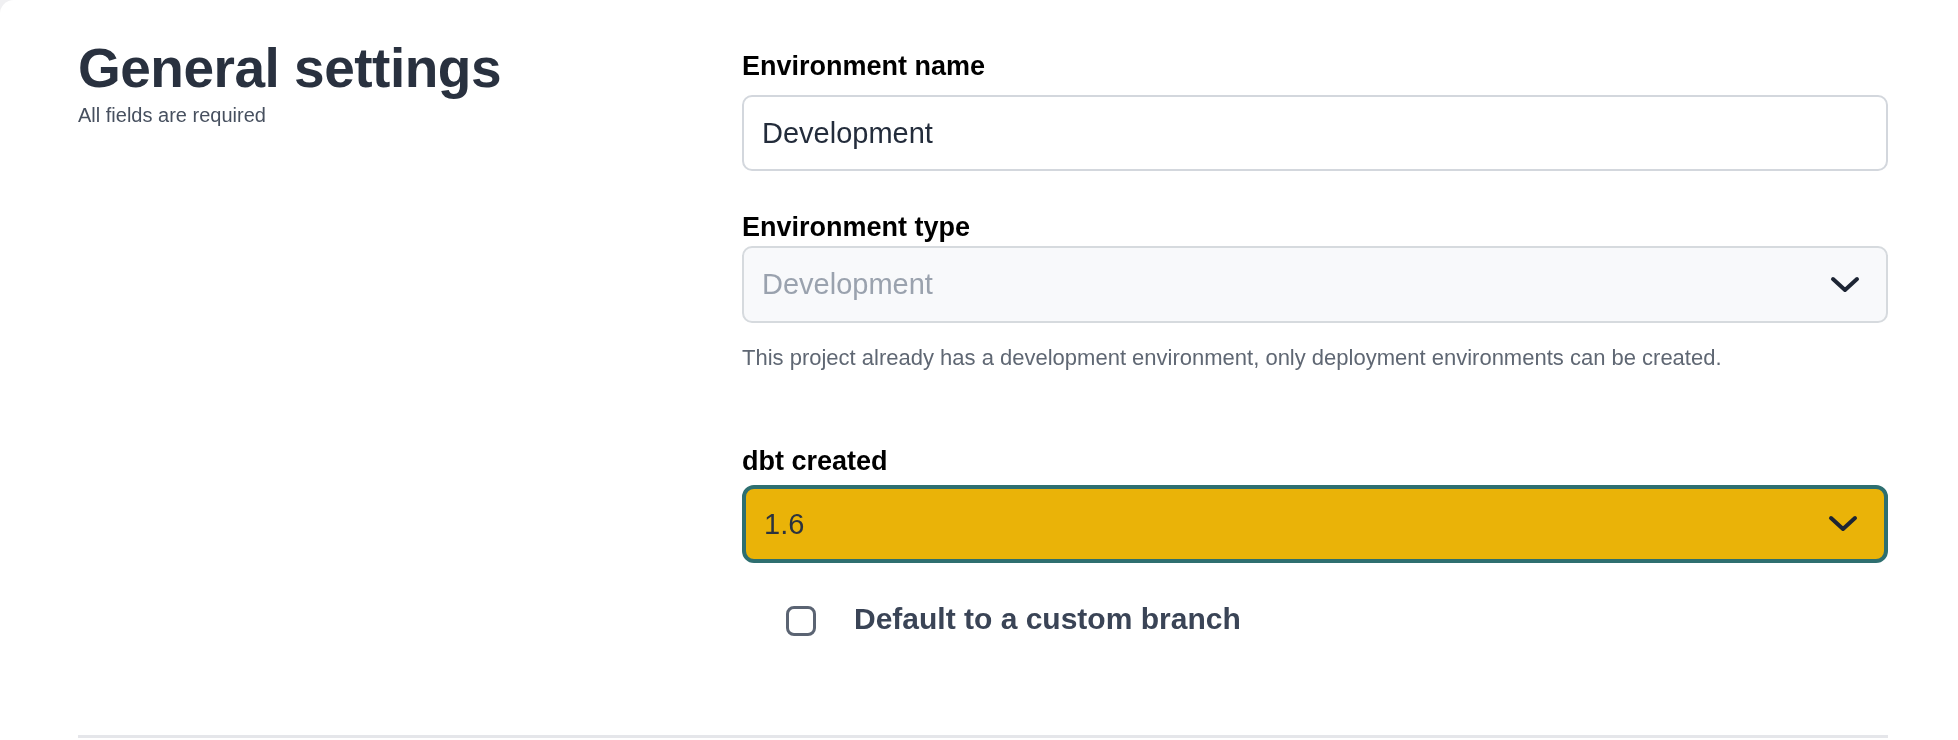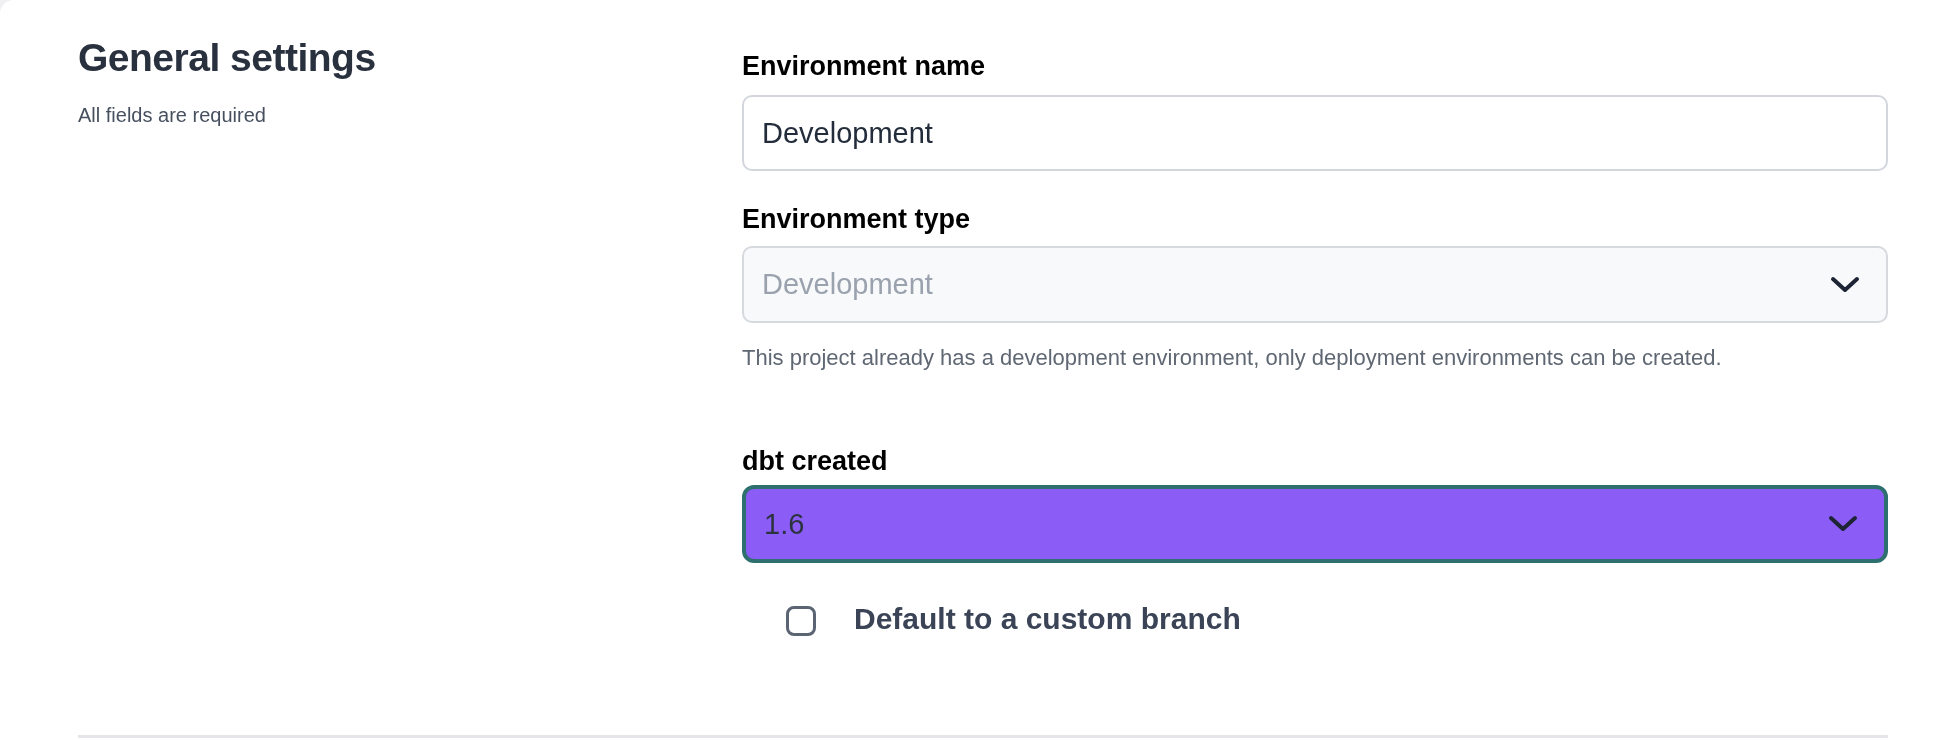--- a/index.html
+++ b/index.html
@@ -18,34 +18,34 @@
     background: #f0f0f2;
     z-index: 0;
   }
   .corner-artifact::after {
     content: ""; position: absolute; inset: 0;
     background: #ffffff; border-top-left-radius: 14px;
   }
 
   .page-heading {
     position: absolute; left: 78px; top: 36px;
-    font-size: 39px; font-weight: 700; color: #29313f;
+    font-size: 55px; font-weight: 700; color: #29313f;
     letter-spacing: -0.5px;
   }
   .page-subheading {
     position: absolute; left: 78px; top: 104px;
     font-size: 20px; font-weight: 400; color: #47505f;
   }
 
   .field-label {
     position: absolute; left: 742px;
     font-size: 27px; font-weight: 700; color: #000000;
   }
   .lbl-env-name   { top: 51px; }
-  .lbl-env-type   { top: 204px; }
+  .lbl-env-type   { top: 212px; }
   .lbl-dbt-version{ top: 446px; }
 
   .text-input {
     position: absolute; left: 742px; width: 1146px;
     border: 2px solid #d3d7dd; border-radius: 10px;
     background: #ffffff;
     font-family: "Liberation Sans", sans-serif;
     font-size: 29px; color: #232c3b;
     padding: 0 0 0 18px;
     outline: none;
@@ -62,21 +62,21 @@
   }
   .select-env-type {
     top: 246px; height: 77px;
     background: #f8f9fb;
     border: 2px solid #d6dade;
     color: #9aa2ae;
     cursor: default;
   }
   .select-dbt-version {
     top: 485px; height: 78px;
-    background: #8b5cf6;
+    background: #eab308;
     border: 4px solid #2e6f70; border-radius: 12px;
     color: #2b333f;
   }
   .chevron {
     position: absolute; right: 26px; top: 50%;
     transform: translateY(-50%);
     width: 30px; height: 18px;
     display: block;
   }
 

